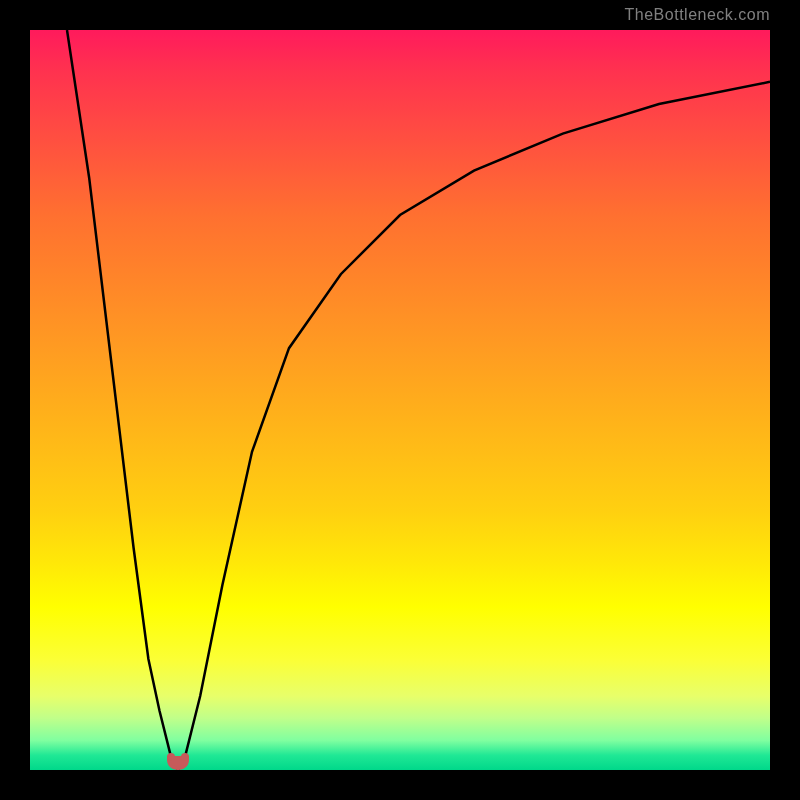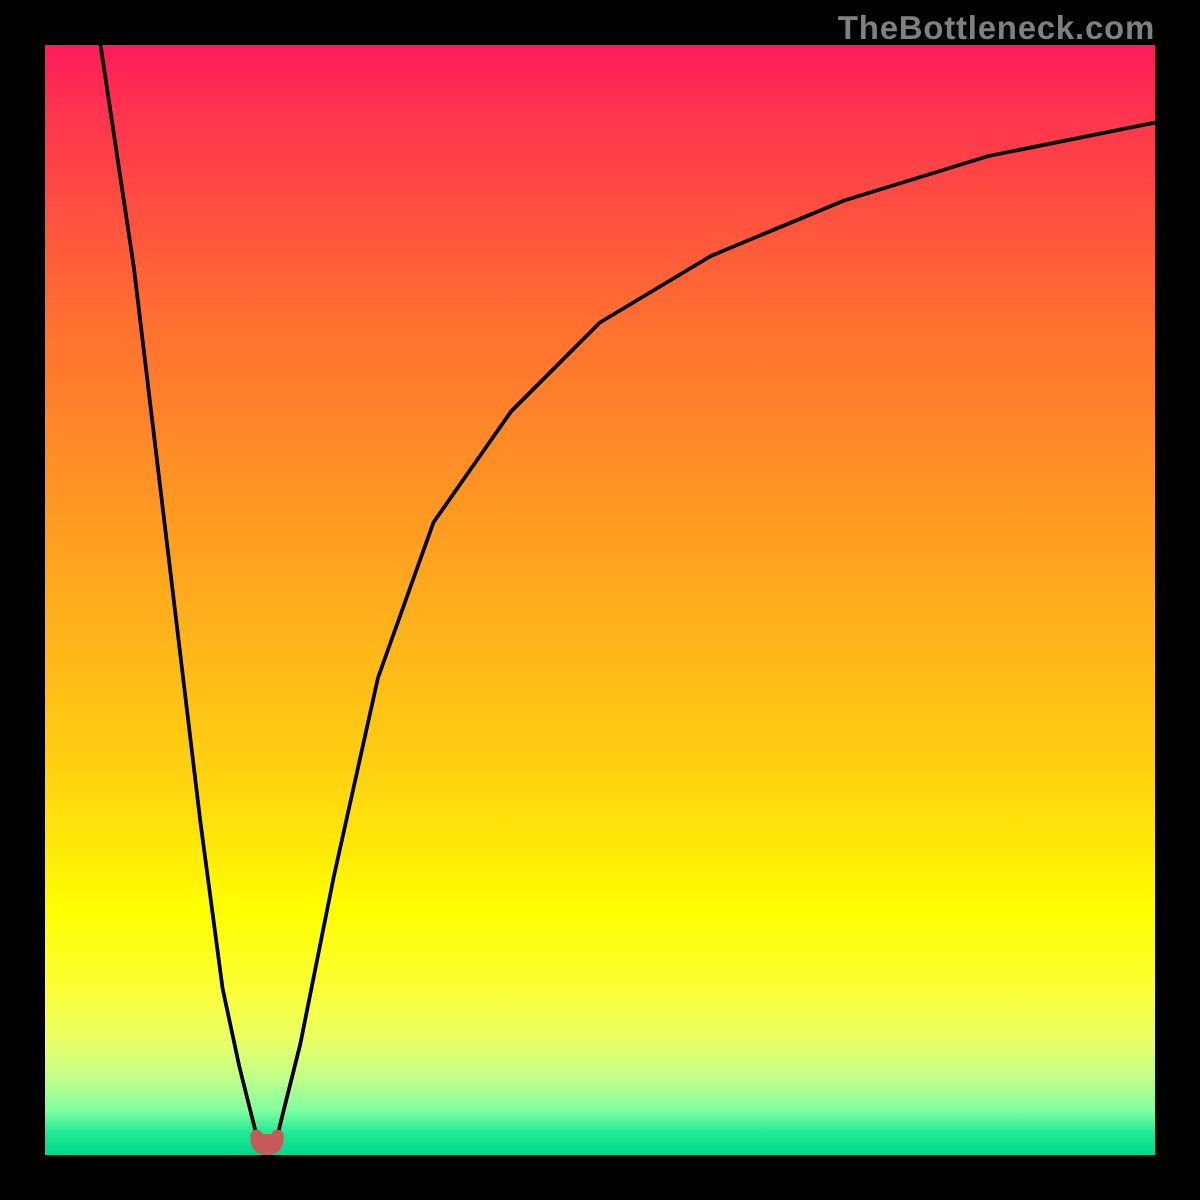--- a/index.html
+++ b/index.html
@@ -52,22 +52,22 @@
       top: 0;
       left: 0;
       width: 100%;
       height: 100%;
     }
     .watermark {
       position: absolute;
       top: 6px;
       right: 30px;
       color: #808080;
-      font-size: 22px;
-      font-weight: bold;
+      font-size: 16px;
+      font-weight: normal;
       letter-spacing: 0.5px;
     }
     .marker {
       position: absolute;
       width: 22px;
       height: 14px;
       background: #c65a5a;
       border-radius: 0 0 10px 10px;
     }
     .marker::before {

